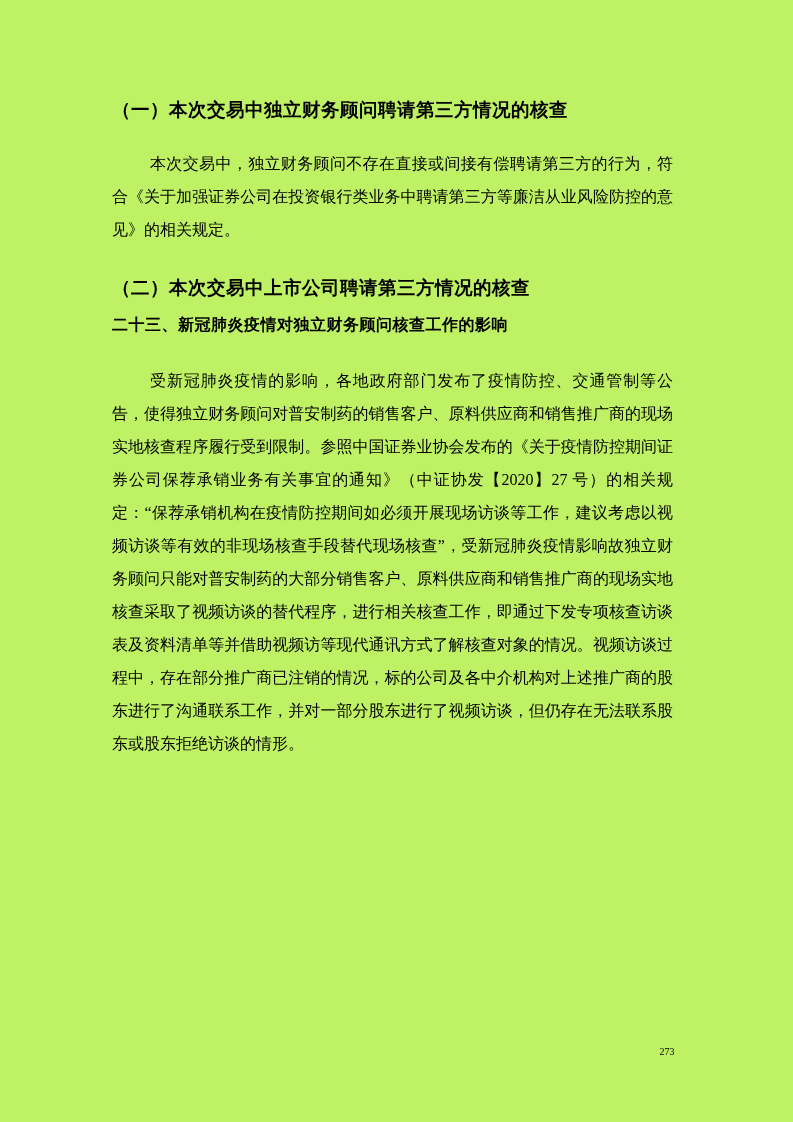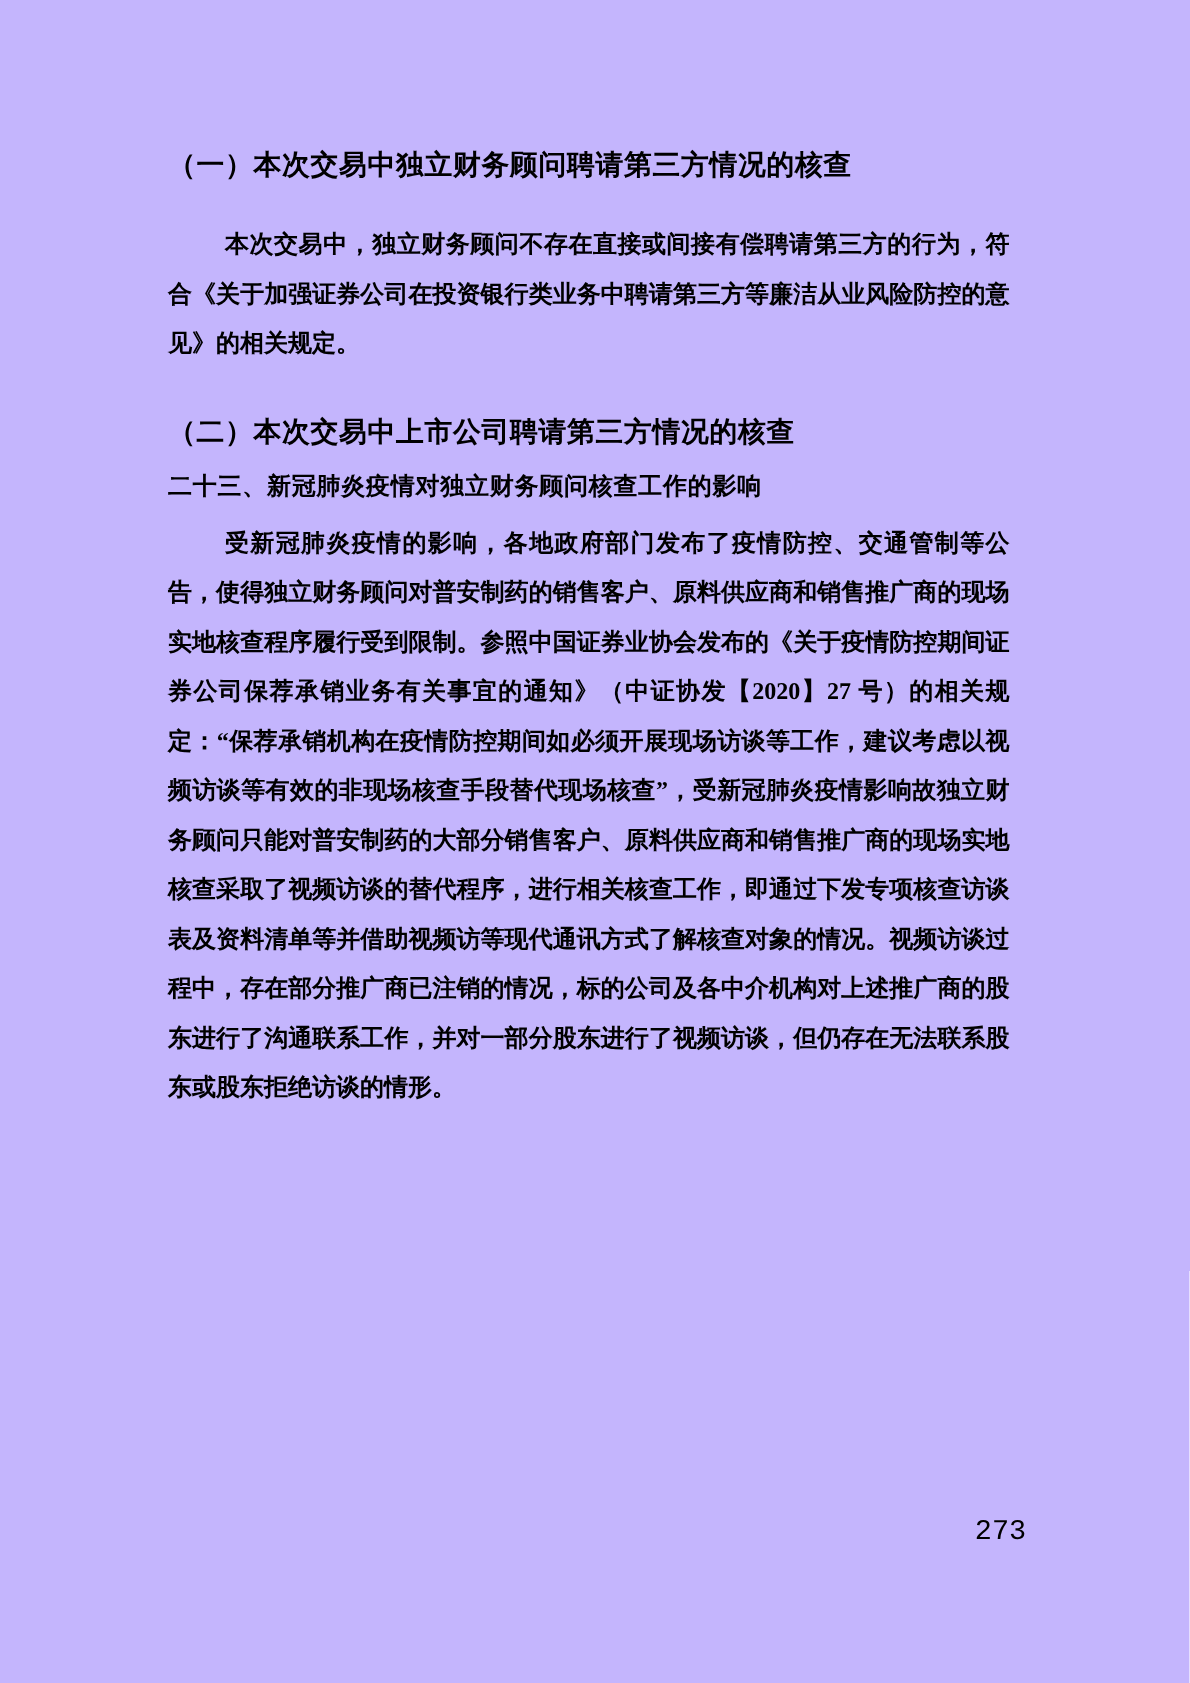--- a/index.html
+++ b/index.html
@@ -1,21 +1,21 @@
 <!DOCTYPE html>
 <html><head>
 <meta charset="utf-8">
 <style>
   * { margin: 0; padding: 0; box-sizing: border-box; }
   html, body { background: #ffffff; }
   .page {
     position: relative;
     width: 793px;
     height: 1122px;
-    background: #c4b5fd;
+    background: #bef264;
     overflow: hidden;
     color: #000000;
     font-family: "Liberation Serif", serif;
   }
   .content {
     position: absolute;
     left: 112px;
     top: 96px;
     width: 561px;
   }
@@ -34,35 +34,34 @@
     line-height: 30px;
     letter-spacing: 0.5px;
     text-align: left;
   }
   .para {
     font-size: 16px;
     line-height: 33px;
     text-align: justify;
     text-indent: 38px;
     word-break: break-all;
-    font-weight: bold;
   }
   .m-p1 { margin-top: 24px; }
   .m-h2 { margin-top: 28px; }
   .m-p2 { margin-top: 21px; }
   .m-h3 { margin-top: 9px; }
-  .m-p3 { margin-top: 6px; }
+  .m-p3 { margin-top: 24px; }
   .page-number {
     position: absolute;
-    top: 1010px;
+    top: 1046px;
     left: 647px;
     width: 40px;
     text-align: center;
-    font-size: 19px;
-    font-family: Liberation Mono, monospace;
+    font-size: 10px;
+    font-family: Liberation Serif, serif;
   }
 </style>
 </head>
 <body>
 
 <div class="page">
   <div class="content">
 
     <div>
       <div class="heading-sub">（一）本次交易中独立财务顾问聘请第三方情况的核查</div>

